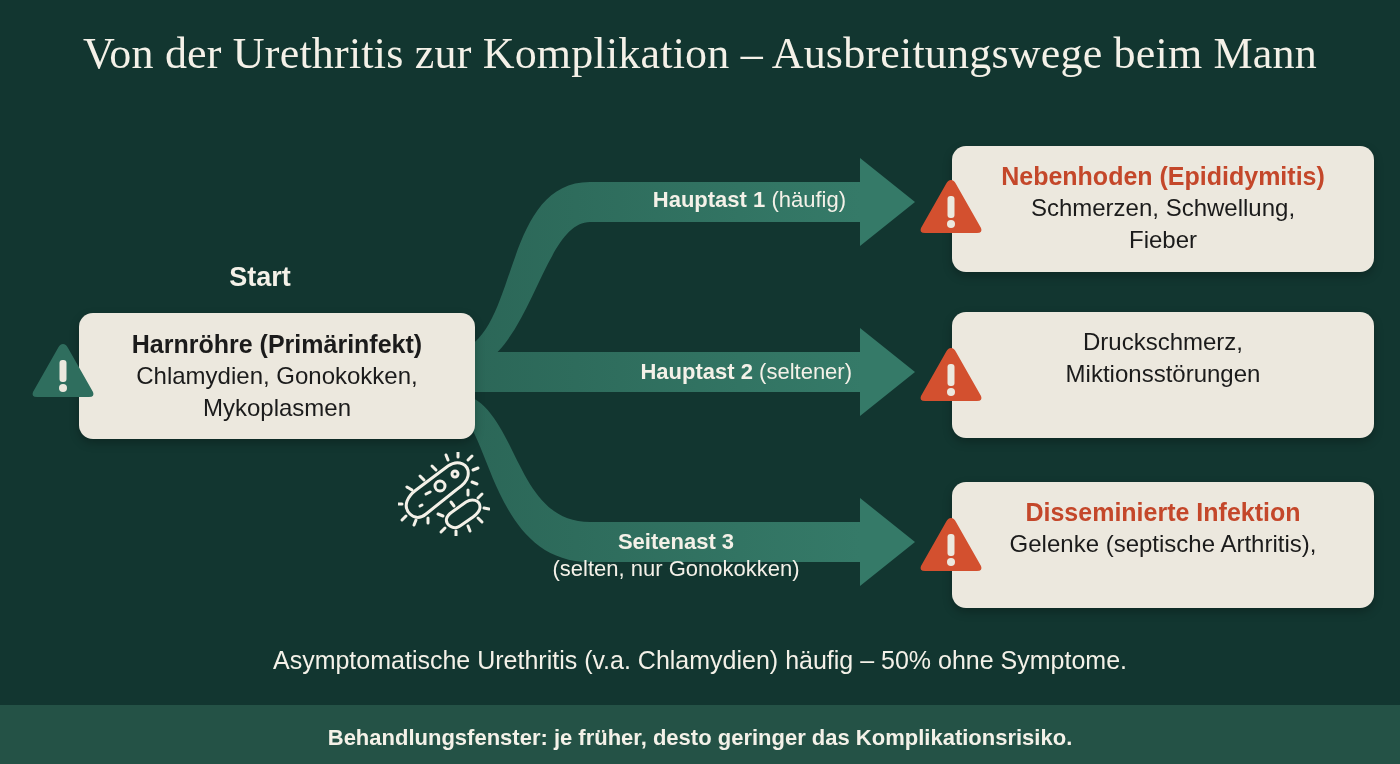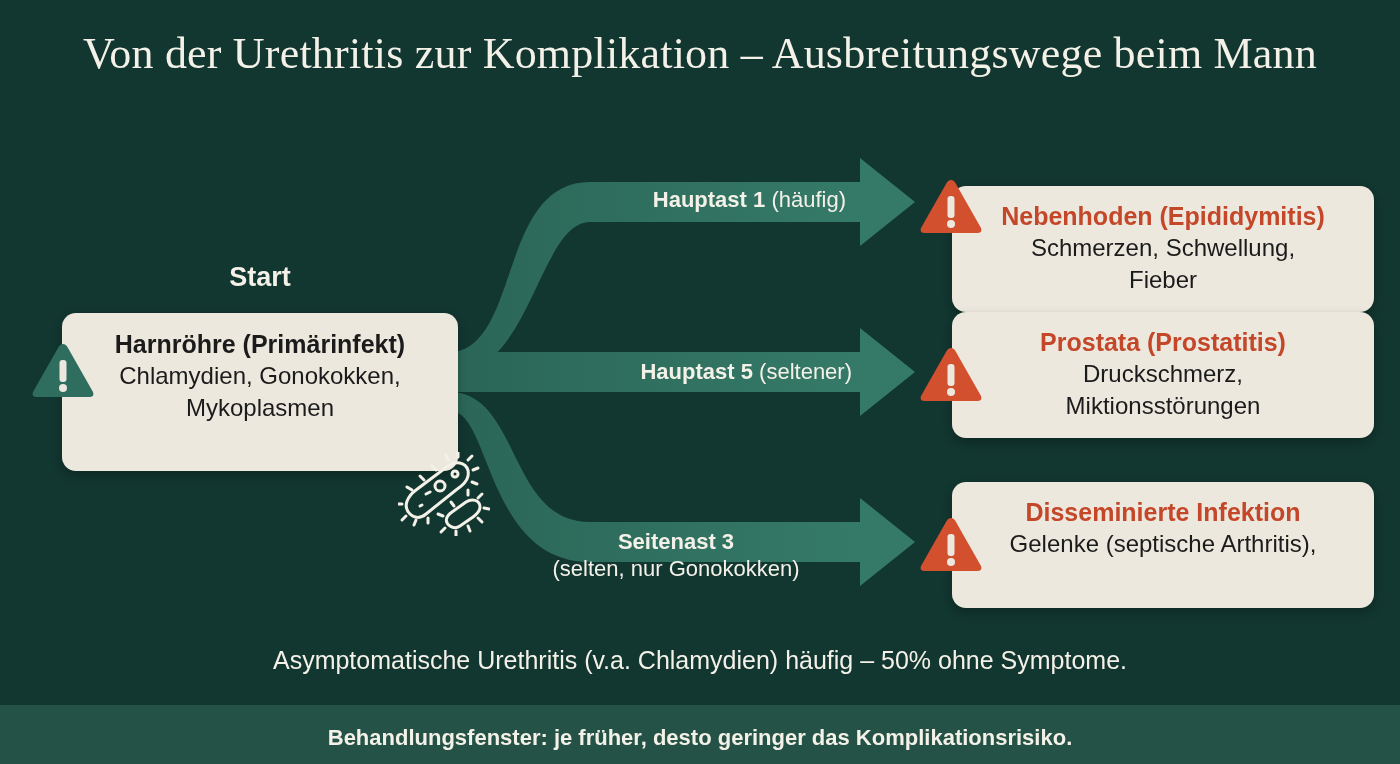--- a/index.html
+++ b/index.html
@@ -17,24 +17,24 @@
     .start-label {
       position: absolute; left: 200px; top: 262px; width: 120px; text-align: center;
       color: #f4f1e8; font-weight: bold; font-size: 27px;
     }
     .box {
       position: absolute; background: #ece8de; border-radius: 14px;
       text-align: center; color: #1b1b1b; box-shadow: 0 4px 10px rgba(0,0,0,0.25);
     }
     .box .head { font-weight: bold; font-size: 25px; line-height: 32px; }
     .box .body { font-size: 24px; line-height: 32px; }
-    .box.source { left: 62px; top: 313px; width: 396px; height: 158px; padding-top: 15px; box-sizing: border-box; }
+    .box.source { left: 79px; top: 313px; width: 396px; height: 126px; padding-top: 15px; box-sizing: border-box; }
     .box.target { left: 952px; width: 422px; height: 126px; padding-top: 14px; box-sizing: border-box; }
     .box.target .head { color: #c4472a; }
-    .box.t1 { top: 146px; margin-top: 40px; }
+    .box.t1 { top: 146px; }
     .box.t2 { top: 312px; }
     .box.t3 { top: 482px; }
     .warn { position: absolute; }
     .branch-label {
       position: absolute; color: #f4f1e8; font-size: 22px; text-align: right;
     }
     .branch-label b { font-weight: bold; }
     .branch-label span.sub { font-weight: normal; }
     .note {
       position: absolute; left: 0; top: 646px; width: 1400px; text-align: center;
@@ -119,35 +119,34 @@
       <line x1="45" y1="64" x2="40" y2="62"></line>
       <line x1="56" y1="54" x2="53" y2="50"></line>
   </g>
 </svg>
 
 <div class="branch-label" style="left:560px; top:187px; width:286px;">
   <b>Hauptast 1</b>
   <span class="sub">(häufig)</span>
 </div>
 <div class="branch-label" style="left:540px; top:359px; width:312px;">
-  <b>Hauptast 5</b>
+  <b>Hauptast 2</b>
   <span class="sub">(seltener)</span>
 </div>
 <div class="branch-label" style="left:516px; top:529px; width:320px; text-align:center;">
   <div style="padding-left:0px;"><b>Seitenast 3</b></div>
   <div style="margin-top:1px;" class="sub">(selten, nur Gonokokken)</div>
 </div>
 
 <div class="box target t1">
   <div class="head">Nebenhoden (Epididymitis)</div>
   <div class="body">Schmerzen, Schwellung,</div>
   <div class="body">Fieber</div>
 </div>
 <div class="box target t2">
-  <div class="head">Prostata (Prostatitis)</div>
   <div class="body">Druckschmerz,</div>
   <div class="body">Miktionsstörungen</div>
 </div>
 <div class="box target t3">
   <div class="head">Disseminierte Infektion</div>
   <div class="body">Gelenke (septische Arthritis),</div>
 </div>
 
 <svg class="warn" style="left:918px; top:176px;" width="66" height="60">
   <path d="M33,4 Q36,4 38,8 L63,52 Q65,57 59,57 L7,57 Q1,57 3,52 L28,8 Q30,4 33,4 Z" fill="#d3502f"></path>

